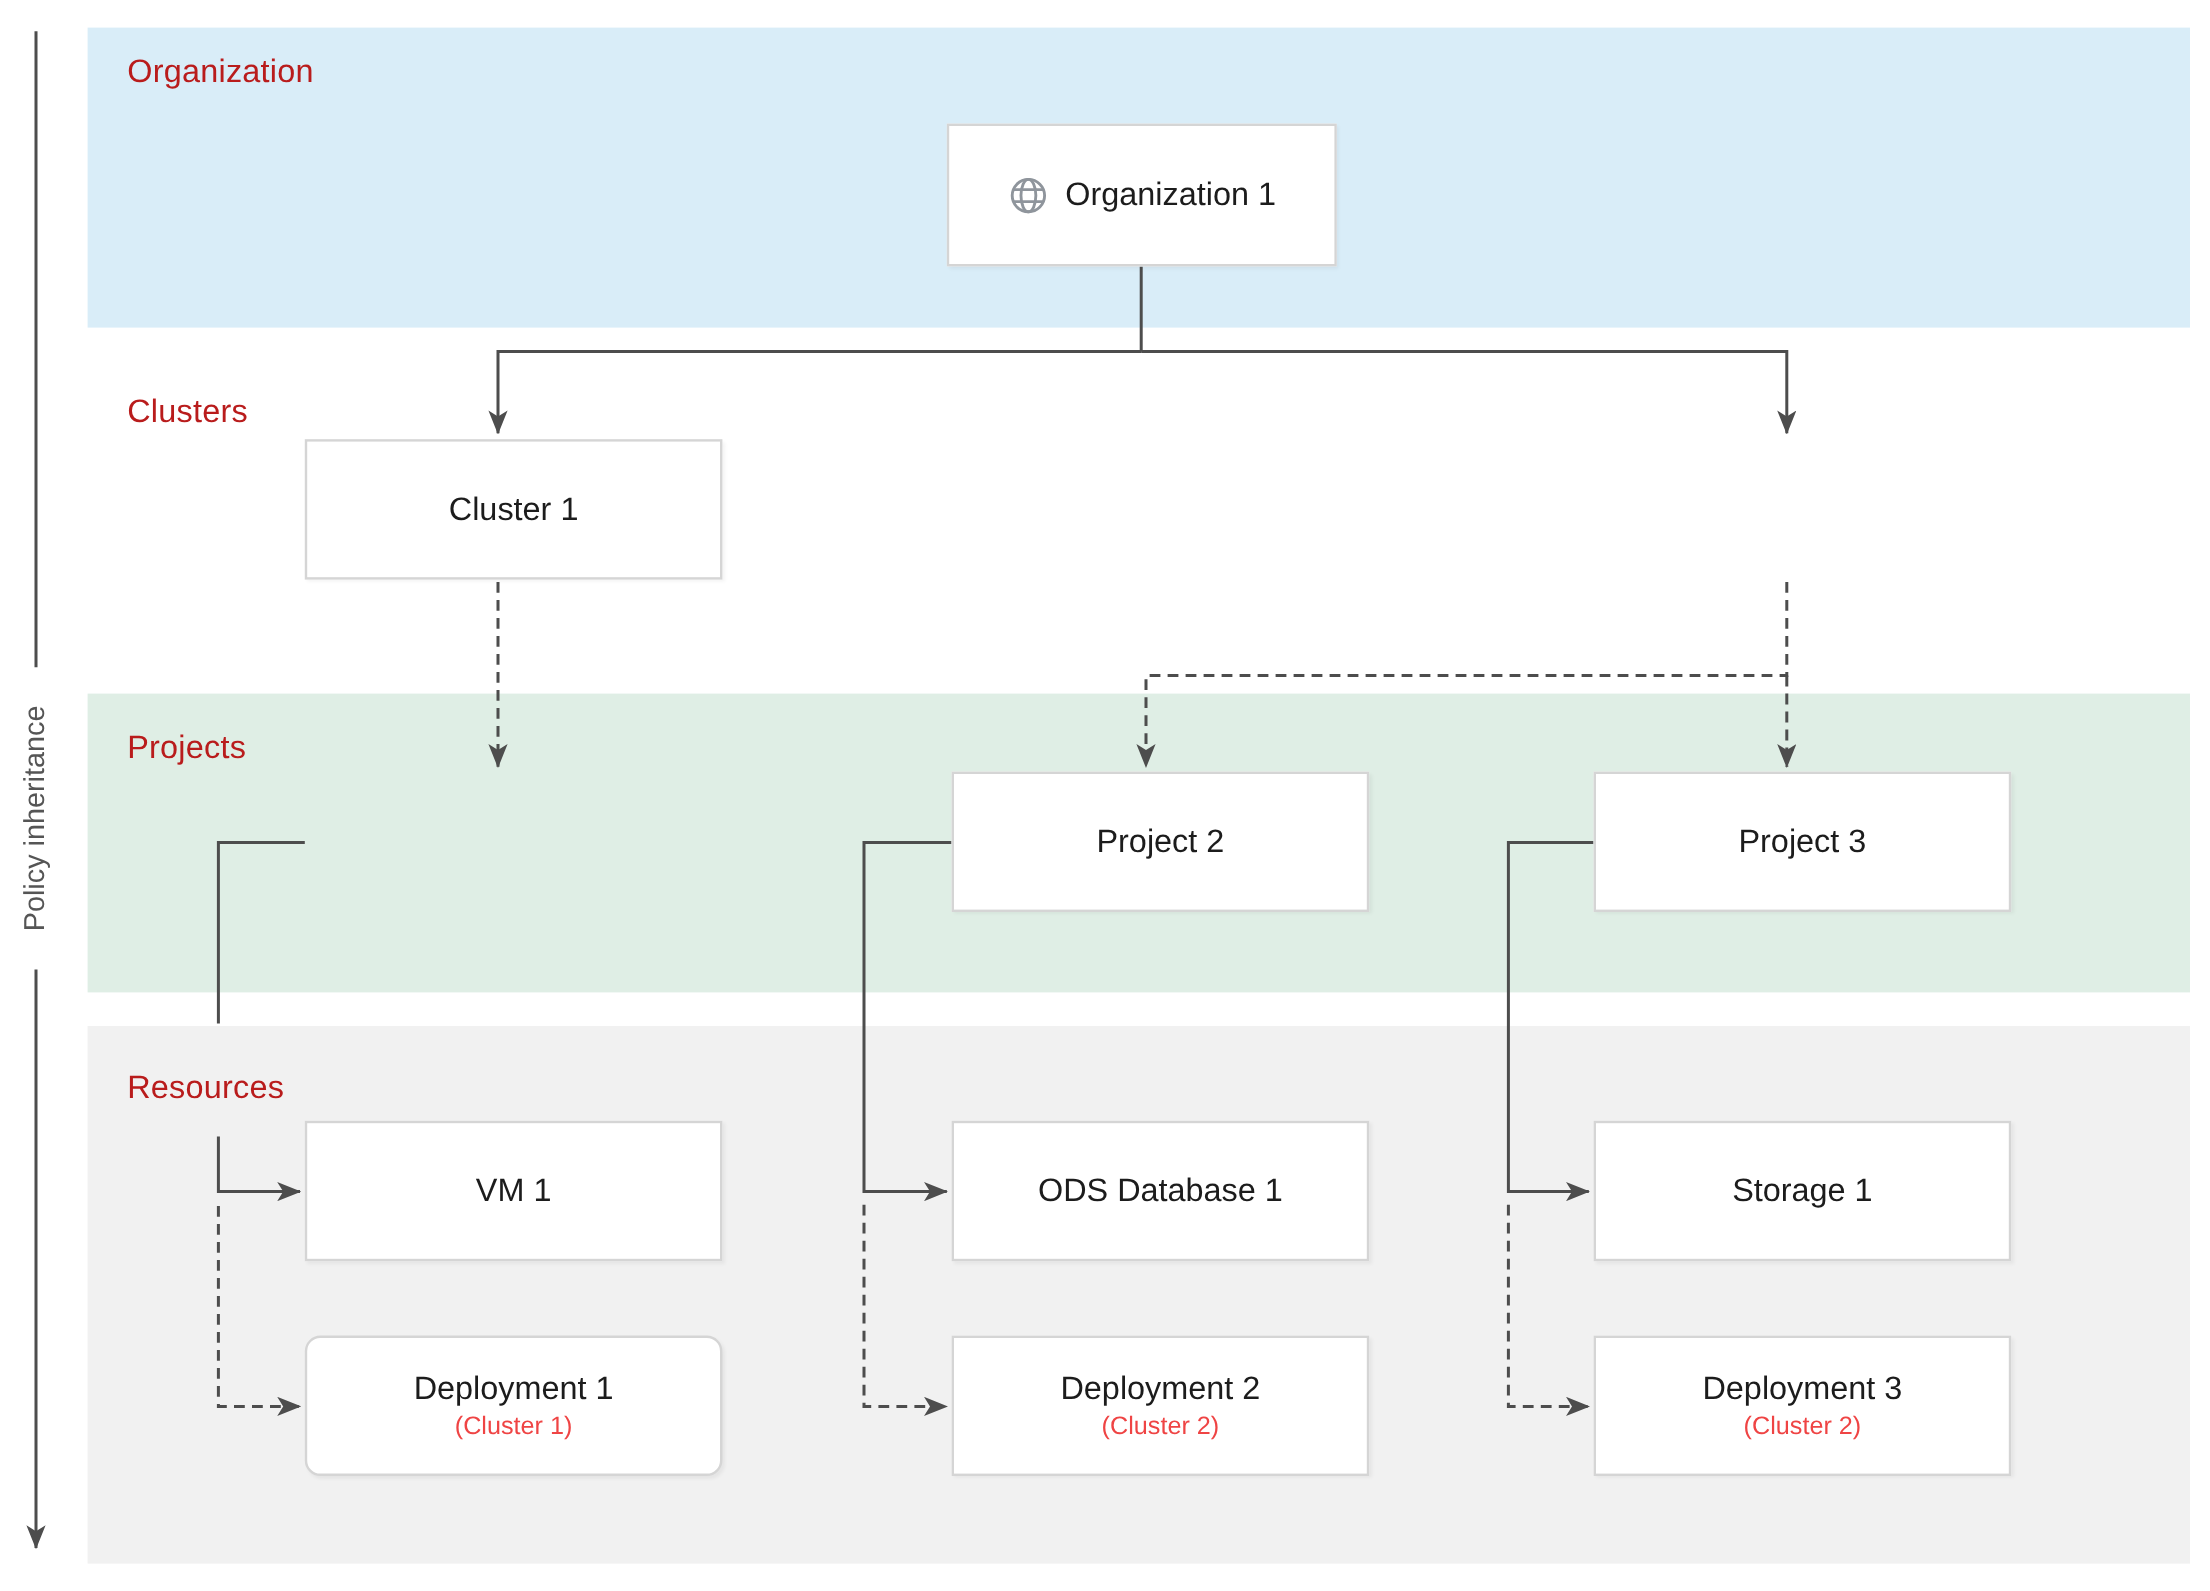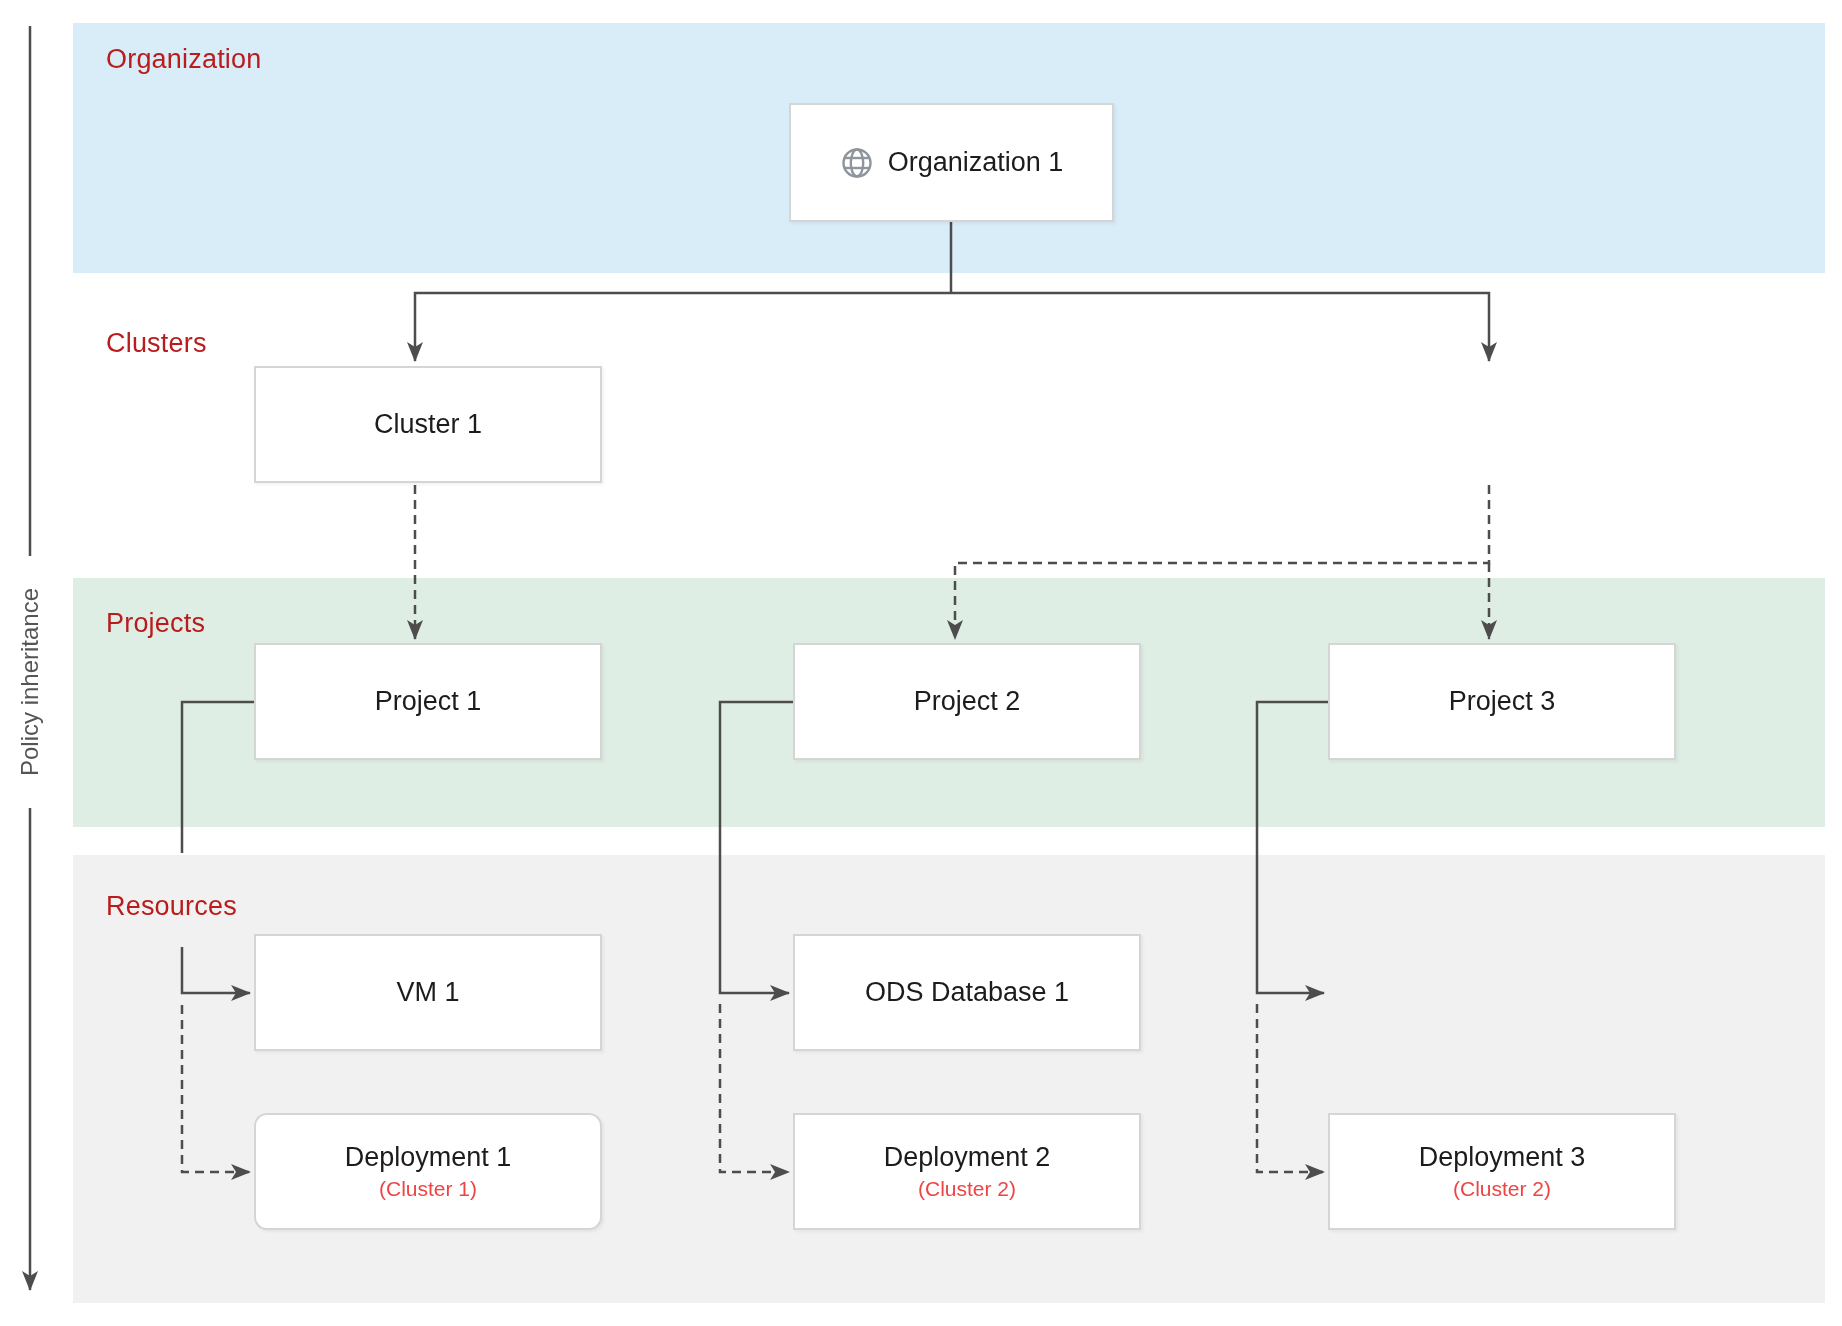--- a/index.html
+++ b/index.html
@@ -107,35 +107,35 @@
         <line x1="4.6" y1="22" x2="29.4" y2="22" stroke="#8f959c" stroke-width="2.4"></line>
       </svg>
       <span>Organization 1</span>
     </div>
   </div>
 
   <div class="node cluster1">
     <span>Cluster 1</span>
   </div>
 
-  <div class="node project1">
-    <span>Project 1</span>
-  </div>
   <div class="node project2">
     <span>Project 2</span>
   </div>
   <div class="node project3">
     <span>Project 3</span>
   </div>
 
   <div class="node vm1">
     <span>VM 1</span>
   </div>
   <div class="node ods1">
     <span>ODS Database 1</span>
+  </div>
+  <div class="node storage1">
+    <span>Storage 1</span>
   </div>
 
   <div class="node dep1">
     <span>Deployment 1</span>
     <span class="sublabel">(Cluster 1)</span>
   </div>
   <div class="node dep2">
     <span>Deployment 2</span>
     <span class="sublabel">(Cluster 2)</span>
   </div>

